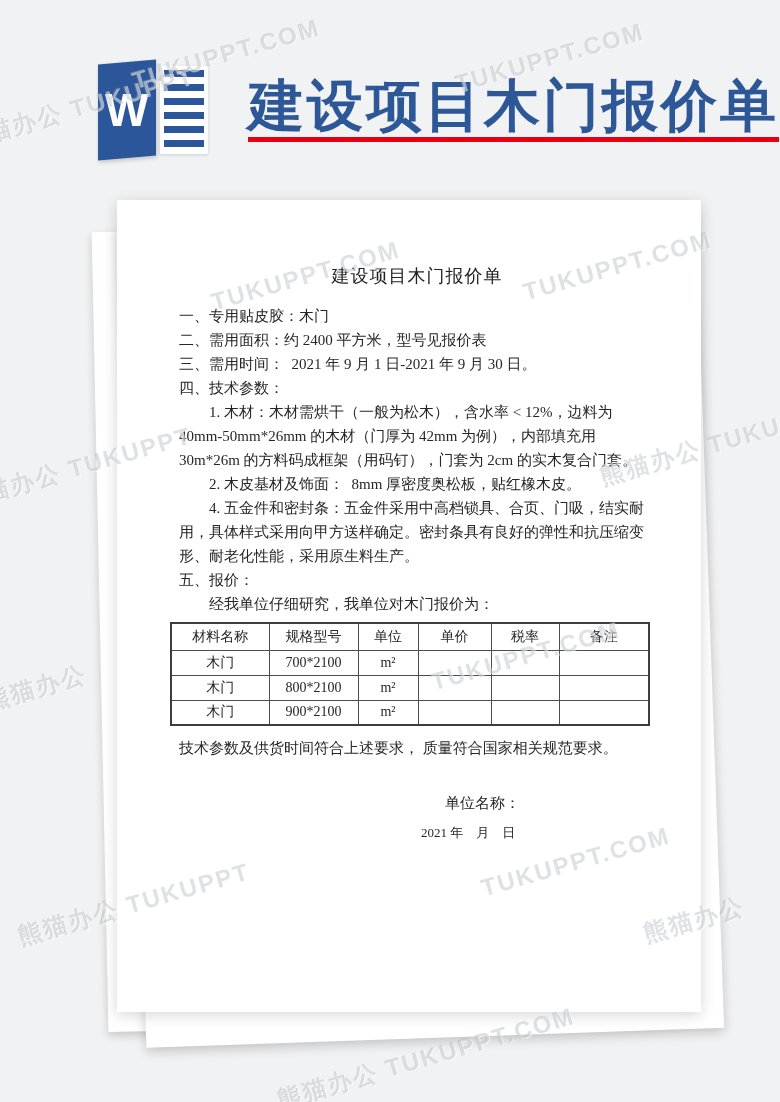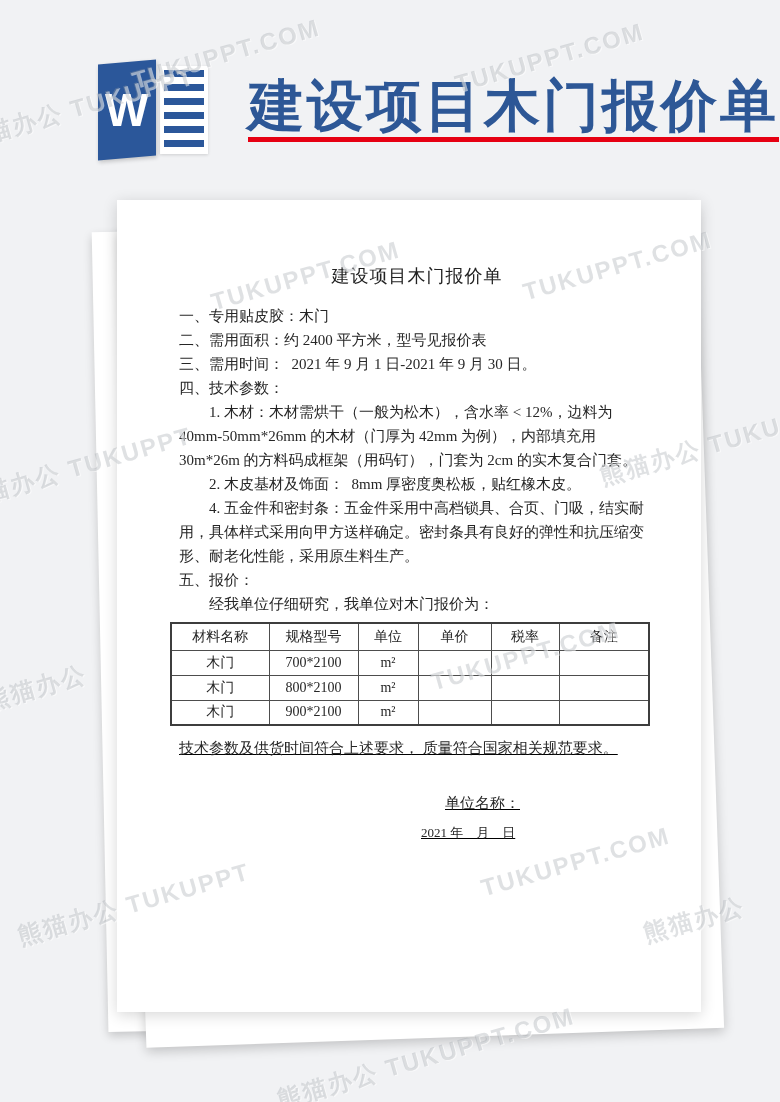--- a/index.html
+++ b/index.html
@@ -38,24 +38,24 @@
   .line { font-size:15px; line-height:24px; color:#262626; white-space:pre-wrap; }
   .line.indent { text-indent:2em; }
 
   .quote-table { border-collapse:collapse; table-layout:fixed; width:478px; margin:6px 0 0 -9px;
                  border:2px solid #3d3d3d; }
   .quote-table th, .quote-table td { border:1px solid #4d4d4d; text-align:center;
                  font-weight:normal; font-size:14px; color:#262626; padding:0; }
   .quote-table th { height:27px; }
   .quote-table td { height:25px; }
 
-  .closing { margin-top:7px;text-decoration:underline; }
+  .closing { margin-top:7px; }
   .closing .line { line-height:30px; }
 
-  .signature { margin-top:26px; margin-left:240px; width:190px;text-decoration:underline; }
+  .signature { margin-top:26px; margin-left:240px; width:190px; }
   .sig-unit { font-size:15px; line-height:29px; color:#262626; padding-left:26px; white-space:pre-wrap; }
   .sig-date { font-size:13px; line-height:29px; color:#262626; padding-left:2px; white-space:pre-wrap; }
 
   
   .wm { position:absolute; z-index:10; font-family:"Liberation Sans","DejaVu Sans",sans-serif;
         font-weight:bold; font-size:24px; letter-spacing:2px; color:rgba(150,155,162,.30);
         text-shadow:1px 1px 0 rgba(255,255,255,.55); transform:rotate(-16deg);
         white-space:nowrap; pointer-events:none; }
 </style>
 </head>

